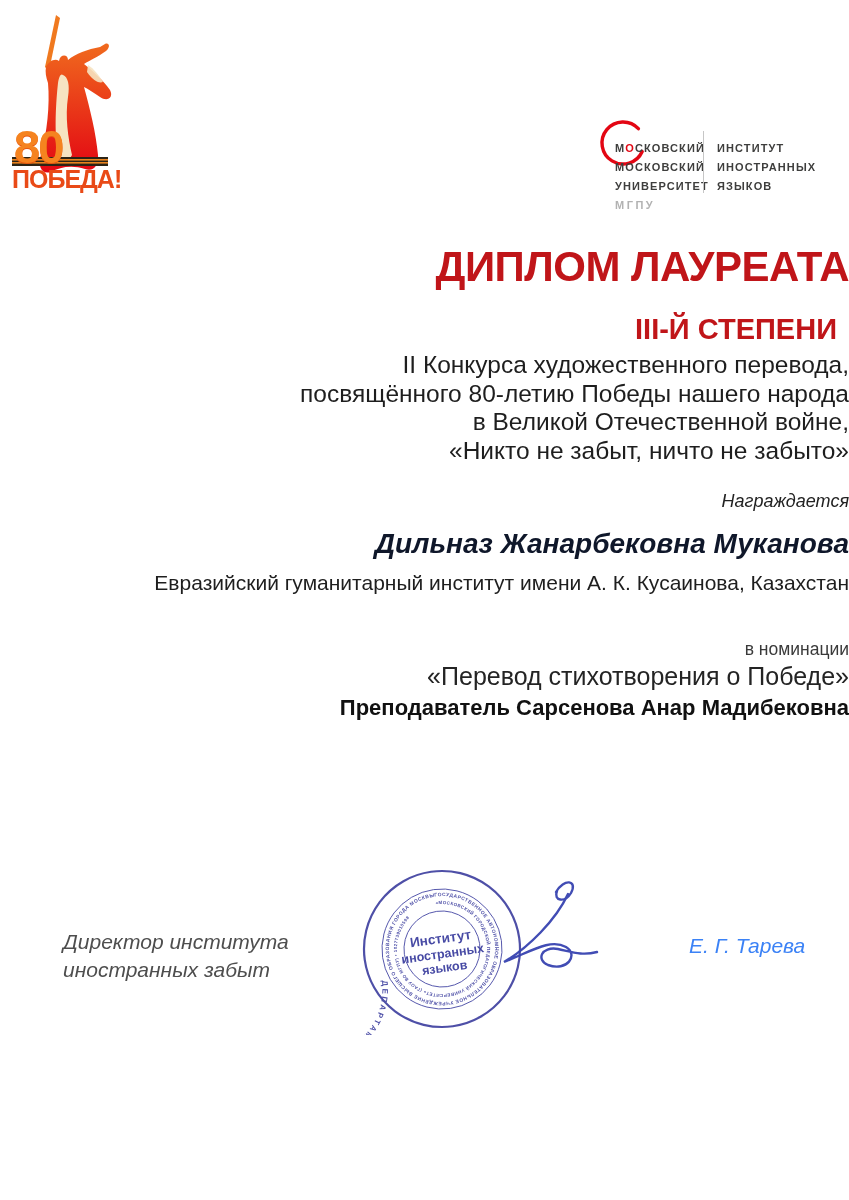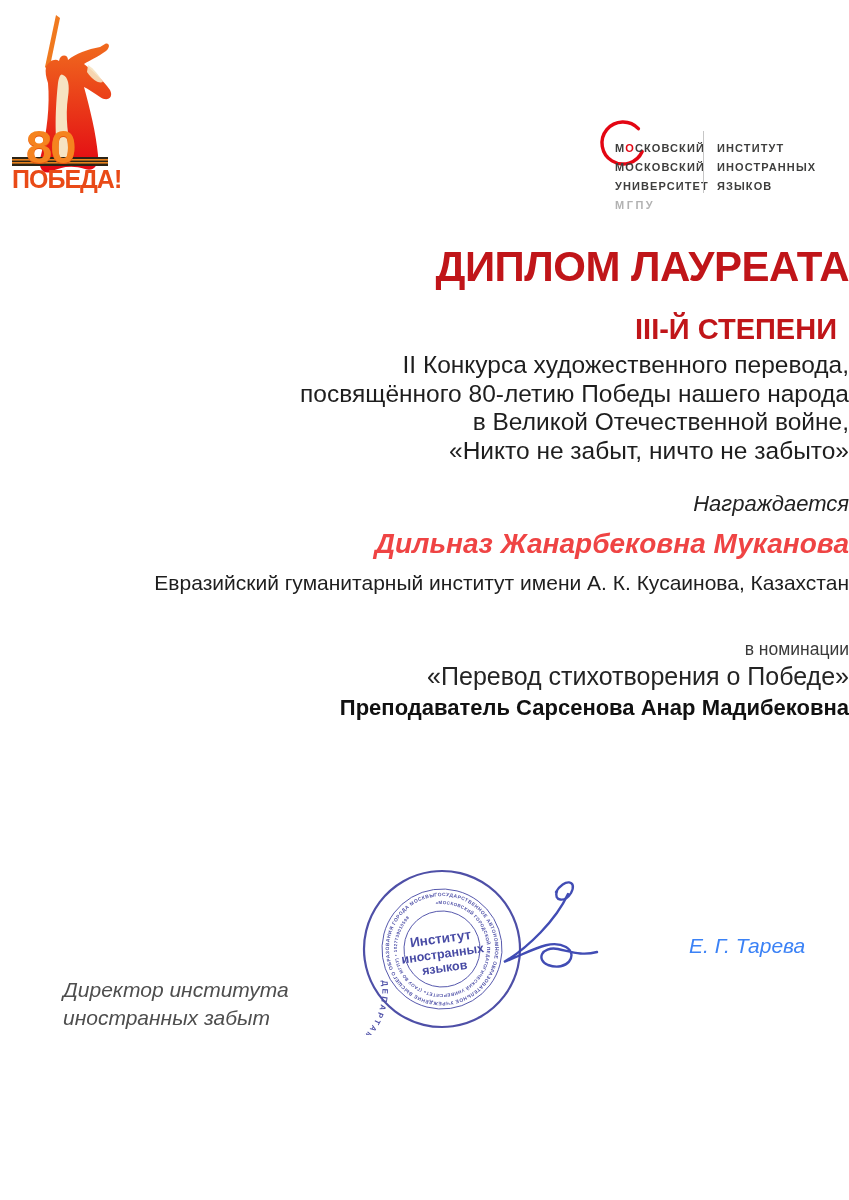--- a/index.html
+++ b/index.html
@@ -11,21 +11,21 @@
     overflow:hidden;
     font-family:"Liberation Sans","DejaVu Sans",sans-serif;
     color:#1c1c1c;
   }
   .abs{position:absolute;}
   .centered{left:0;right:0;text-align:right;}
 
   
   .victory-logo{left:10px;top:5px;width:112px;height:195px;}
   .victory-num{
-    position:absolute;left:16px;top:118px;
+    position:absolute;left:4px;top:118px;
     font-size:47px;font-weight:800;letter-spacing:-2px;
     color:#F5831F;line-height:1;
     text-shadow:0 1px 0 #e8560f;
   }
   .victory-word{
     position:absolute;left:2px;top:162px;width:100px;
     font-size:25px;font-weight:800;letter-spacing:-1px;
     color:#E94A17;line-height:1;
   }
 
@@ -38,30 +38,30 @@
   .inst-text{position:absolute;left:717px;top:139px;
     font-size:11px;font-weight:700;letter-spacing:1.1px;
     color:#3E3E3D;line-height:19px;white-space:nowrap;}
 
   
   .title-main{top:243px;font-size:42px;font-weight:800;letter-spacing:-0.5px;margin:0;}
   .title-degree{top:301px;font-size:29px;font-weight:800;margin:12px;}
 
   .contest{top:351px;font-size:24.5px;line-height:28.5px;color:#1e1e1e;}
 
-  .award-label{top:491px;font-size:22px;font-style:italic;color:#222;}
-  .recipient{top:528px;font-size:28px;font-weight:700;font-style:italic;color:#ef4444;}
+  .award-label{top:491px;font-size:18px;font-style:italic;color:#222;}
+  .recipient{top:528px;font-size:28px;font-weight:700;font-style:italic;color:#0f172a;}
   .affiliation{top:571px;font-size:21px;color:#1e1e1e;}
 
   .nom-label{top:639px;font-size:17.5px;color:#3a3a3a;}
   .nom-title{top:662px;font-size:25px;color:#242424;}
   .mentor{top:695px;font-size:22px;font-weight:700;color:#111;}
 
   
-  .director{left:63px;top:976px;font-size:21px;font-style:italic;color:#4e4e4e;line-height:27.5px;}
+  .director{left:63px;top:928px;font-size:21px;font-style:italic;color:#4e4e4e;line-height:27.5px;}
   .signer{left:689px;top:934px;font-size:21px;font-style:italic;color:#3b82f6;}
 
   .stamp-svg{left:356px;top:863px;}
   .sig-svg{left:478px;top:872px;}
 </style>
 </head>
 <body>
 
 <div class="page">
 

